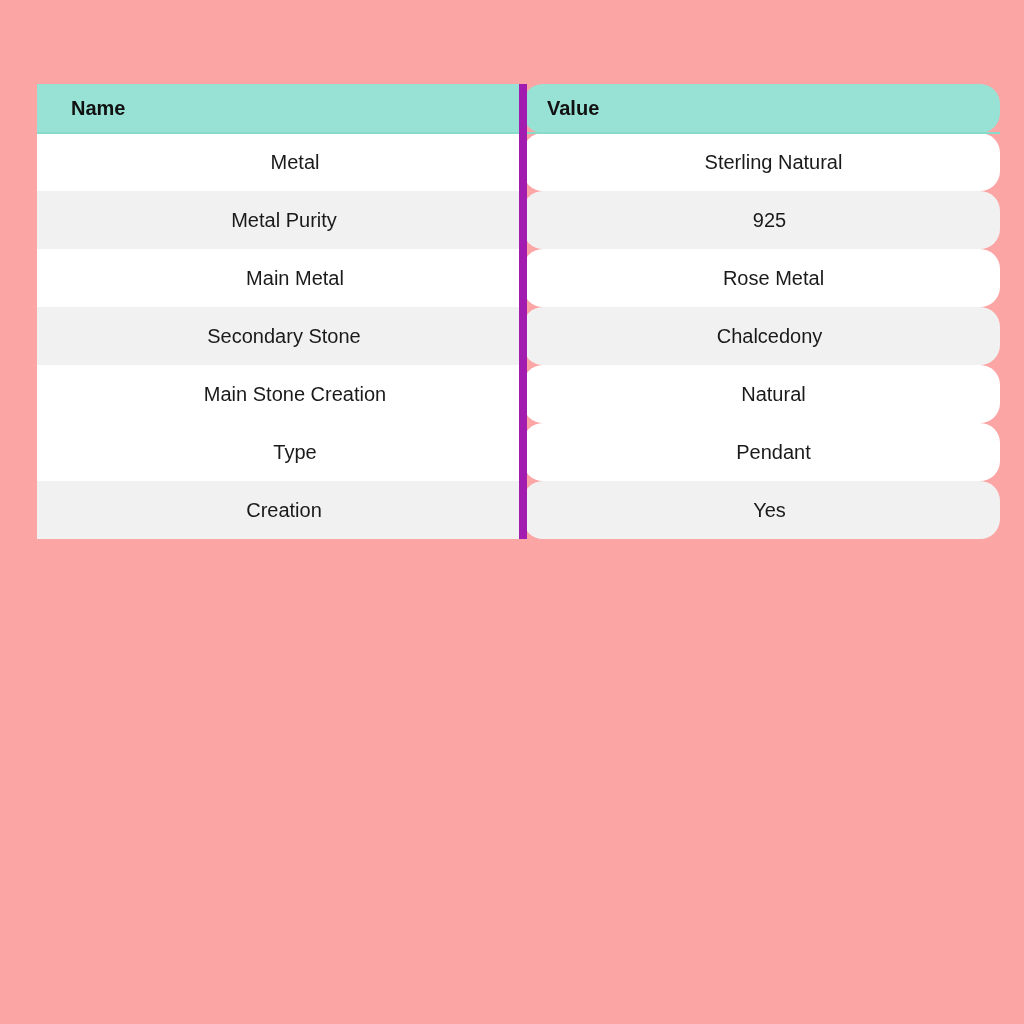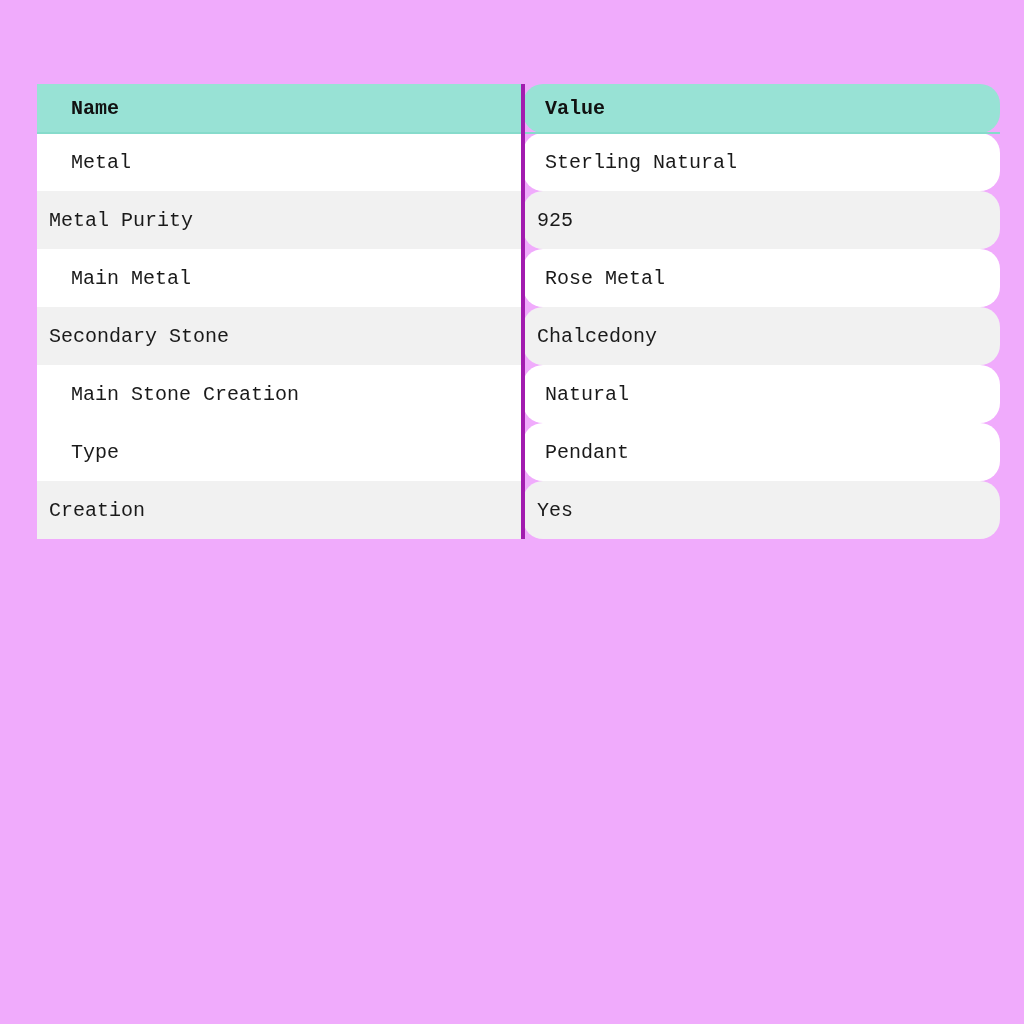--- a/index.html
+++ b/index.html
@@ -4,22 +4,22 @@
 <style>
   html, body {
     margin: 0;
     padding: 0;
     background: #ffffff;
   }
   #canvas {
     position: relative;
     width: 1024px;
     height: 1024px;
-    background: #f0abfc;
-    font-family: Liberation Mono, monospace;
+    background: #fca5a5;
+    font-family: Liberation Sans, sans-serif;
     color: #1a1a1a;
     overflow: hidden;
   }
   table.spec-table {
     position: absolute;
     left: 37px;
     top: 84px;
     width: 963px;
     border-collapse: collapse;
     table-layout: fixed;
@@ -35,30 +35,31 @@
     border-bottom: 2px solid #86dbcb;
     padding: 0;
   }
   .spec-table td {
     height: 58px;
     vertical-align: middle;
     font-size: 20px;
     font-weight: normal;
     color: #1a1a1a;
     padding: 0;
+    text-align: center;
   }
   .spec-table .col-name {
     width: 486px;
     padding-left: 34px;
     box-sizing: border-box;
   }
   .spec-table .col-value {
     width: 477px;
     padding-left: 20px;
-    border-left: 4px solid #a21caf;
+    border-left: 8px solid #a21caf;
     box-sizing: border-box;
     border-radius: 20px;
   }
   .spec-table tbody tr.alt td {
     background: #f1f1f1;
   }
   .spec-table tbody tr td {
     background: #ffffff;
   }
   .spec-table tbody tr.alt td {

